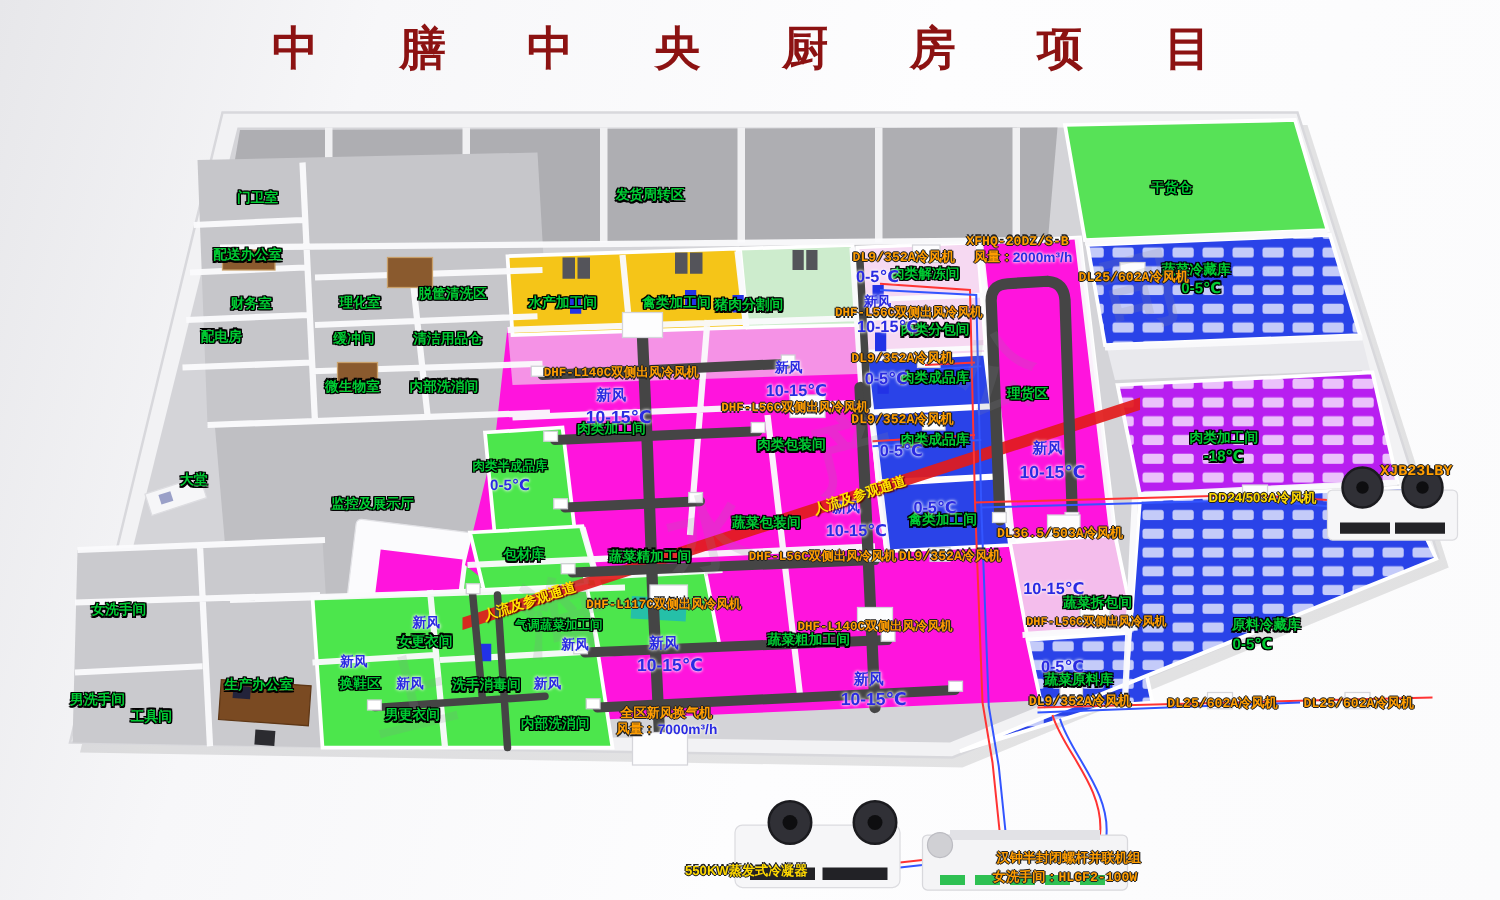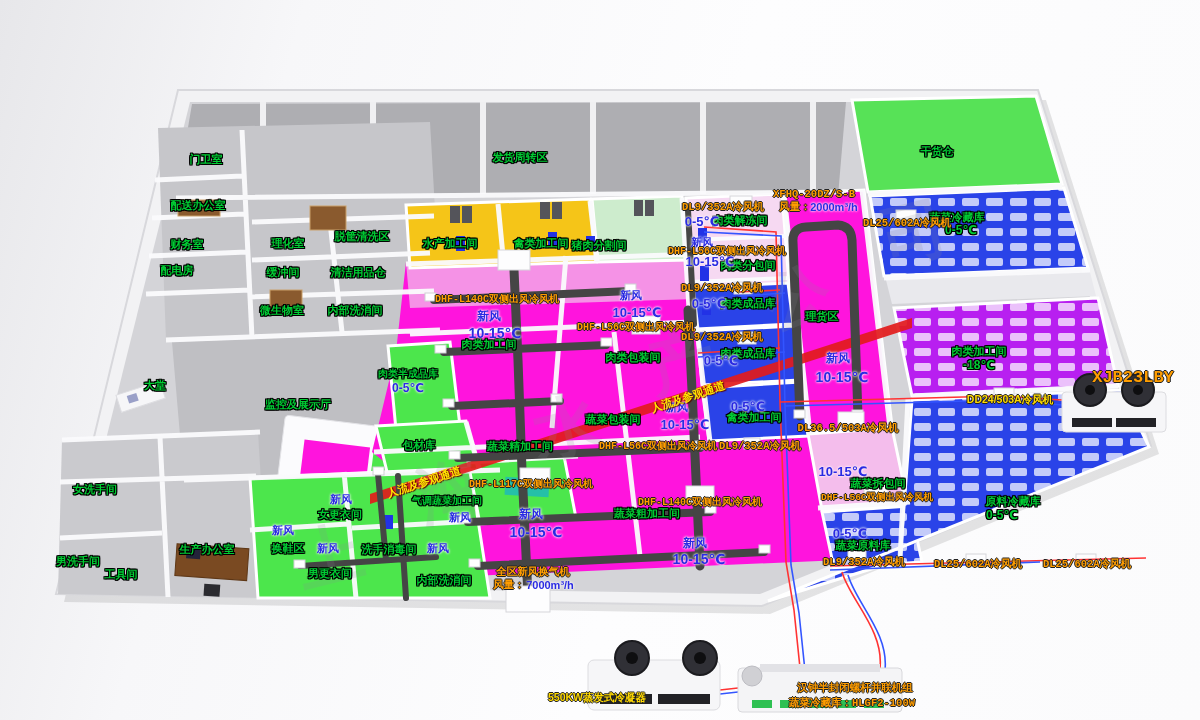--- a/index.html
+++ b/index.html
@@ -17,20 +17,21 @@
   .o{color:#ff9d00;font-size:10.5px;text-shadow:-1px 0 #222,1px 0 #222,0 -1px #222,0 1px #222;font-family:Liberation Mono, monospace;}
   .y{color:#ffd900;font-size:10.5px;text-shadow:-1px 0 #222,1px 0 #222,0 -1px #222,0 1px #222;}
   .band{color:#ffe600;font-size:11px;text-shadow:1px 1px 1px #5a0000;}
   .wm{position:absolute;transform:translate(-50%,-50%) rotate(-14deg);font-size:66px;font-weight:700;
       color:#8a8a92;opacity:.17;z-index:4;}
 </style>
 </head>
 <body>
 
 <div class="stage">
+  <h1 class="title">中　膳　中　央　厨　房　项　目</h1>
 
   <svg width="1200" height="720" viewBox="0 0 1200 720">
     <defs>
       <pattern id="rk" patternUnits="userSpaceOnUse" width="24" height="15">
         <rect x="2" y="3" width="17" height="8" rx="2" fill="#ffffff" opacity="0.72"></rect>
       </pattern>
     </defs>
 
     <polygon points="186,100 1046,100 1159,454 770,614 64,602" fill="rgba(0,0,0,0.10)"></polygon>
     <polygon points="178,90 1038,90 1151,446 762,606 56,594" fill="#f2f2f4" stroke="#d8d8dc" stroke-width="2"></polygon>
@@ -244,21 +245,21 @@
       <span class="wm" style="left: 330px; top: 557px;">上</span>
       <span class="wm" style="left: 450px; top: 492px;">海</span>
       <span class="wm" style="left: 566px; top: 428px;">水</span>
       <span class="wm" style="left: 682px; top: 363px;">产</span>
       <span class="wm" style="left: 798px; top: 298px;">公</span>
       <span class="wm" style="left: 914px; top: 233px;">司</span>
     </div>
   <div id="labels" class="layer">
       <div class="lbl g" style="left: 206px; top: 159px;">门卫室</div>
       <div class="lbl g" style="left: 198px; top: 205px;">配送办公室</div>
-      <div class="lbl g" style="left: 187px; top: 244px;">财务室</div>
+      <div class="lbl g" style="left: 201px; top: 244px;">财务室</div>
       <div class="lbl g" style="left: 177px; top: 270px;">配电房</div>
       <div class="lbl g" style="left: 288px; top: 243px;">理化室</div>
       <div class="lbl g" style="left: 362px; top: 236px;">脱筐清洗区</div>
       <div class="lbl g" style="left: 283px; top: 272px;">缓冲间</div>
       <div class="lbl g" style="left: 358px; top: 272px;">清洁用品仓</div>
       <div class="lbl g" style="left: 282px; top: 310px;">微生物室</div>
       <div class="lbl g" style="left: 355px; top: 310px;">内部洗消间</div>
       <div class="lbl g" style="left: 155px; top: 385px;">大堂</div>
       <div class="lbl g" style="left: 298px; top: 404px;">监控及展示厅</div>
       <div class="lbl g" style="left: 95px; top: 489px;">女洗手间</div>
@@ -338,21 +339,21 @@
       <div class="lbl o" style="left: 848px; top: 428px;">DL36.5/503A冷风机</div>
       <div class="lbl o" style="left: 877px; top: 498px; font-size: 9.5px;">DHF-L56C双侧出风冷风机</div>
       <div class="lbl o" style="left: 864px; top: 562px;">DL9/352A冷风机</div>
       <div class="lbl o" style="left: 978px; top: 564px;">DL25/602A冷风机</div>
       <div class="lbl o" style="left: 1087px; top: 564px;">DL25/602A冷风机</div>
       <div class="lbl o" style="left: 907px; top: 223px;">DL25/602A冷风机</div>
       <div class="lbl o" style="left: 814px; top: 194px;">XFHQ-20DZ/S-B</div>
       <div class="lbl o" style="left: 795px; top: 207px;">风量：</div>
       <div class="lbl o" style="left: 533px; top: 572px;">全区新风换气机</div>
       <div class="lbl o" style="left: 509px; top: 585px;">风量：</div>
-      <div class="lbl o" style="left: 1133px; top: 377px; font-size: 17px;">XJB23LBY</div>
+      <div class="lbl o" style="left: 1133px; top: 377px; font-size: 12px;">XJB23LBY</div>
       <div class="lbl o" style="left: 855px; top: 688px;">汉钟半封闭螺杆并联机组</div>
-      <div class="lbl o" style="left: 852px; top: 703px;">蔬菜冷藏库：HLGF2-100W</div>
+      <div class="lbl o" style="left: 852px; top: 703px;">女洗手间：HLGF2-100W</div>
       <div class="lbl y" style="left: 1010px; top: 399px;">DD24/503A冷风机</div>
       <div class="lbl y" style="left: 597px; top: 697px;">550KW蒸发式冷凝器</div>
       <div class="lbl band" style="left: 424px; top: 482px; transform: translate(-50%, -50%) rotate(-18deg);">人流及参观通道</div>
       <div class="lbl band" style="left: 688px; top: 397px; transform: translate(-50%, -50%) rotate(-18deg);">人流及参观通道</div>
     </div>
 </div>
 
 </body></html>

